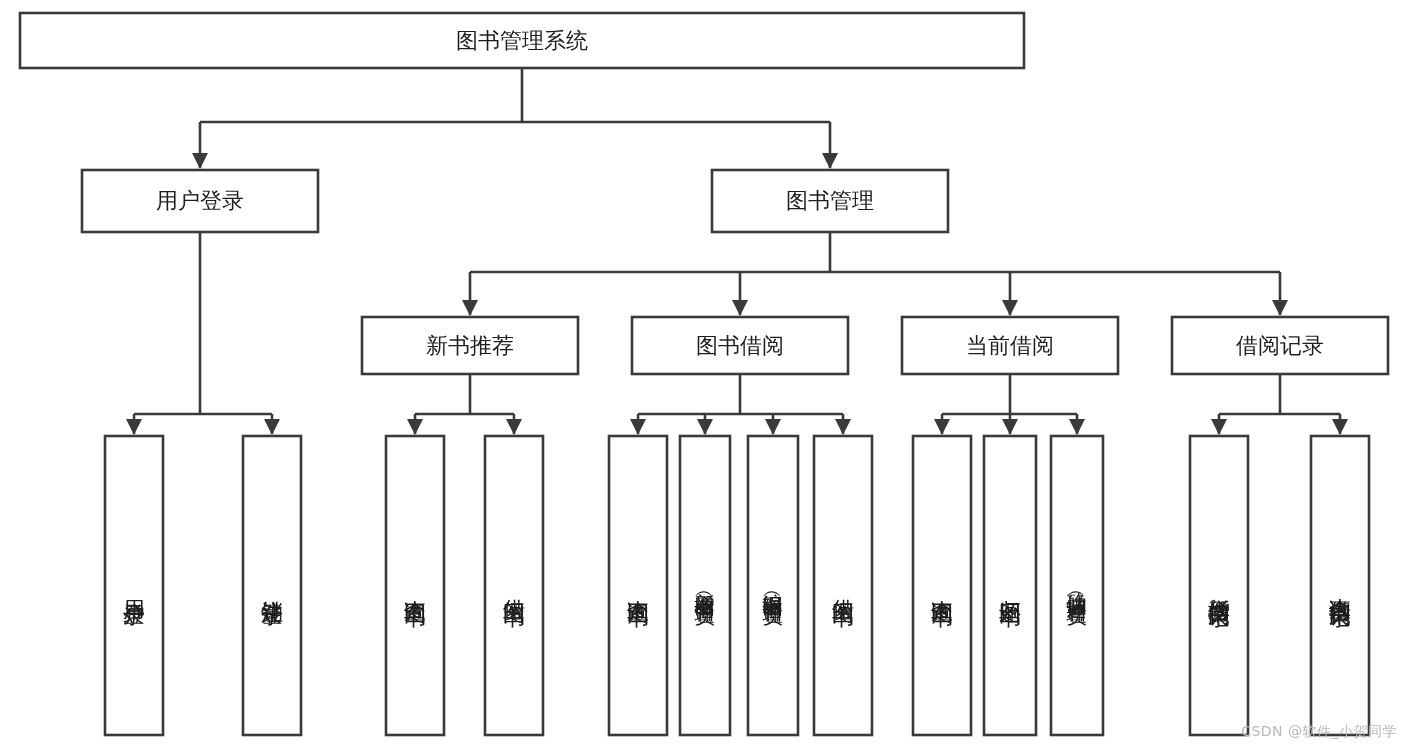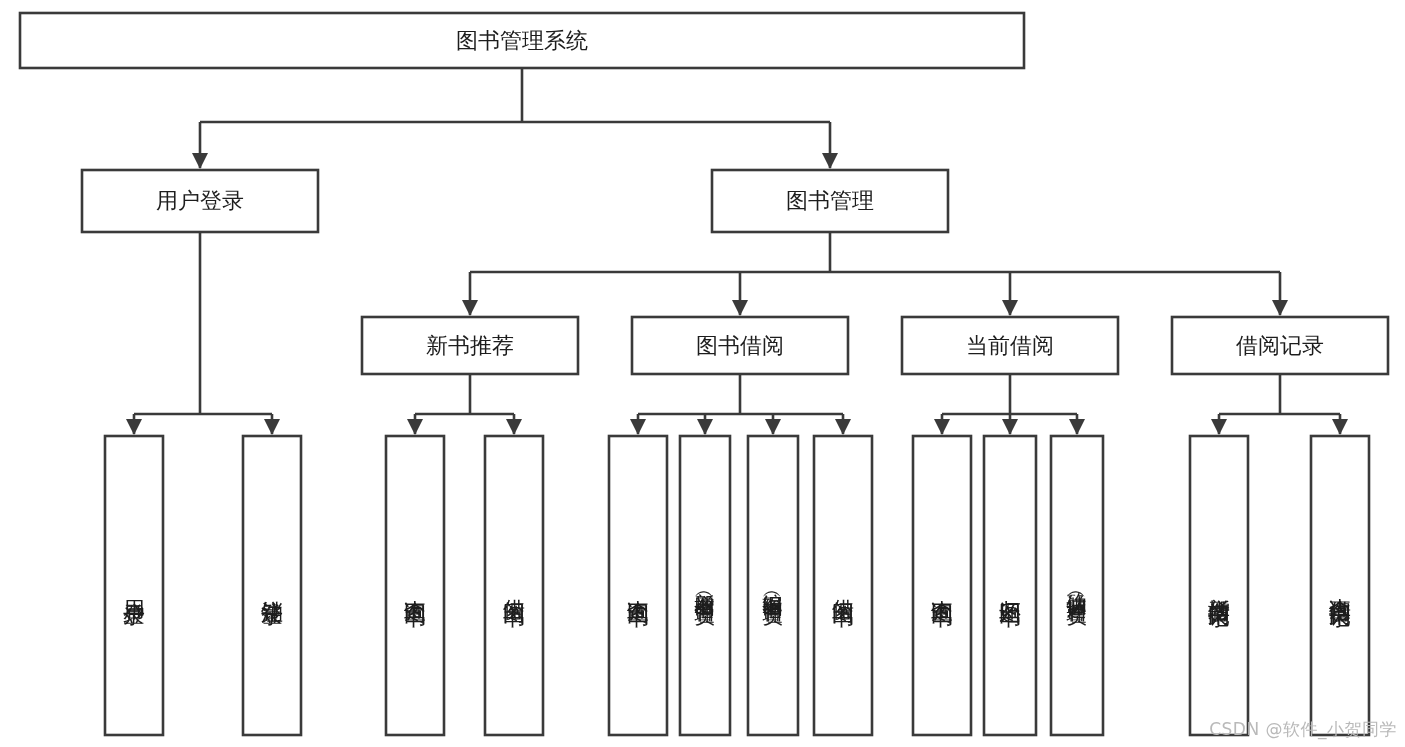--- a/index.html
+++ b/index.html
@@ -76,21 +76,21 @@
     display: flex;
     align-items: center;
     justify-content: center;
     pointer-events: none;
   }
   .watermark {
     position: absolute;
     right: 8px;
     bottom: 6px;
     font-family: "DejaVu Sans", "Liberation Sans", sans-serif;
-    font-size: 17px;
+    font-size: 14px;
     color: #b9b9b9;
     white-space: nowrap;
     letter-spacing: 0.5px;
   }
 </style>
 </head>
 <body>
 
 <div id="diagram-root">
 

